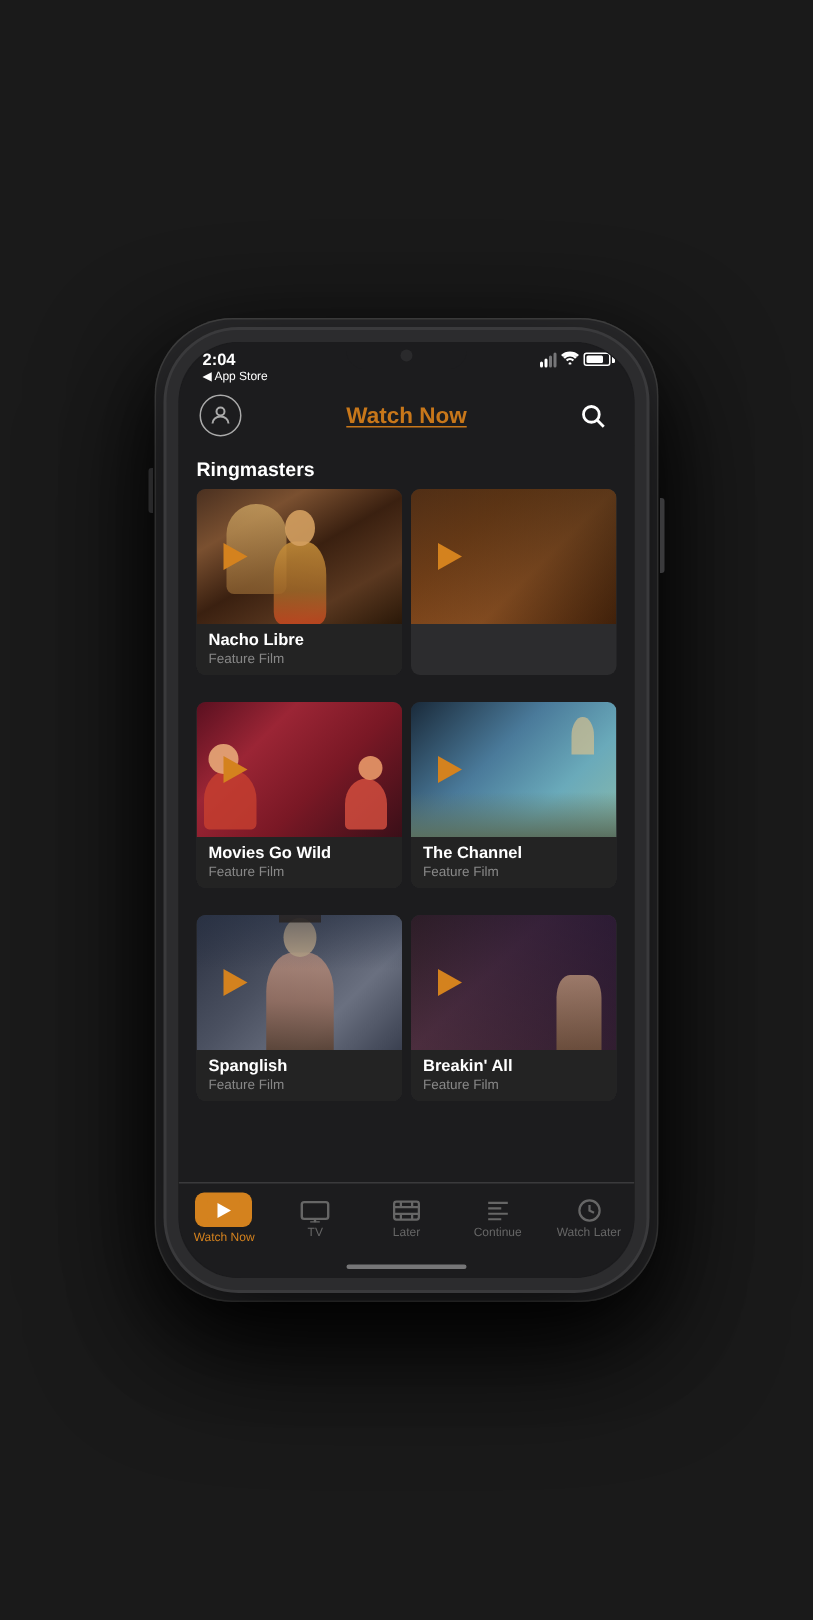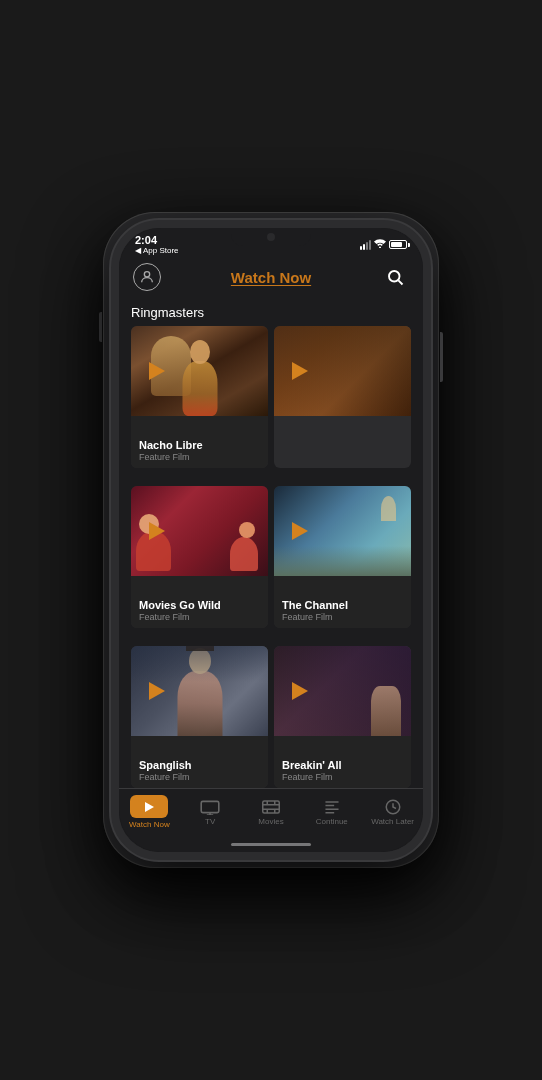--- a/index.html
+++ b/index.html
@@ -67,21 +67,21 @@
       display: flex;
       flex-direction: column;
     }
 
     
     .status-bar {
       background: #1c1c1e;
       padding: 6px 16px 2px;
       display: flex;
       justify-content: space-between;
-      align-items: center;
+      align-items: flex-start;
       flex-shrink: 0;
     }
 
     .status-left {
       display: flex;
       flex-direction: column;
     }
 
     .status-time {
       color: #fff;
@@ -199,21 +199,21 @@
     .content::-webkit-scrollbar { display: none; }
 
     
     .section {
       padding: 8px 0 10px;
     }
 
     .section-title {
       color: #fff;
       font-size: 13px;
-      font-weight: 400;
+      font-weight: 700;
       padding: 0 12px;
       margin-bottom: 6px;
     }
 
     
     .cards-row {
       display: flex;
       gap: 6px;
       padding: 0 12px;
       overflow-x: hidden;
@@ -289,21 +289,20 @@
       background: #232323;
     }
 
     .card-title {
       color: #fff;
       font-size: 11px;
       font-weight: 600;
       white-space: nowrap;
       overflow: hidden;
       text-overflow: ellipsis;
-      margin-top: 18px;
     }
 
     .card-subtitle {
       color: #888;
       font-size: 9px;
       margin-top: 1px;
       white-space: nowrap;
       overflow: hidden;
       text-overflow: ellipsis;
     }
@@ -616,21 +615,21 @@
             <svg width="18" height="16" viewBox="0 0 24 20" fill="none" stroke="#666" stroke-width="2">
               <rect x="1" y="2" width="22" height="16" rx="2"></rect>
               <line x1="1" y1="7" x2="23" y2="7"></line>
               <line x1="1" y1="13" x2="23" y2="13"></line>
               <line x1="7" y1="2" x2="7" y2="7"></line>
               <line x1="17" y1="2" x2="17" y2="7"></line>
               <line x1="7" y1="13" x2="7" y2="18"></line>
               <line x1="17" y1="13" x2="17" y2="18"></line>
             </svg>
           </div>
-          <span class="tab-label">Movies</span>
+          <span class="tab-label">Later</span>
         </div>
 
         <div class="tab-item">
           <div class="tab-icon">
             <svg width="18" height="16" viewBox="0 0 24 22" fill="none" stroke="#666" stroke-width="2">
               <line x1="3" y1="4" x2="21" y2="4"></line>
               <line x1="3" y1="9" x2="15" y2="9"></line>
               <line x1="3" y1="14" x2="21" y2="14"></line>
               <line x1="3" y1="19" x2="15" y2="19"></line>
             </svg>

